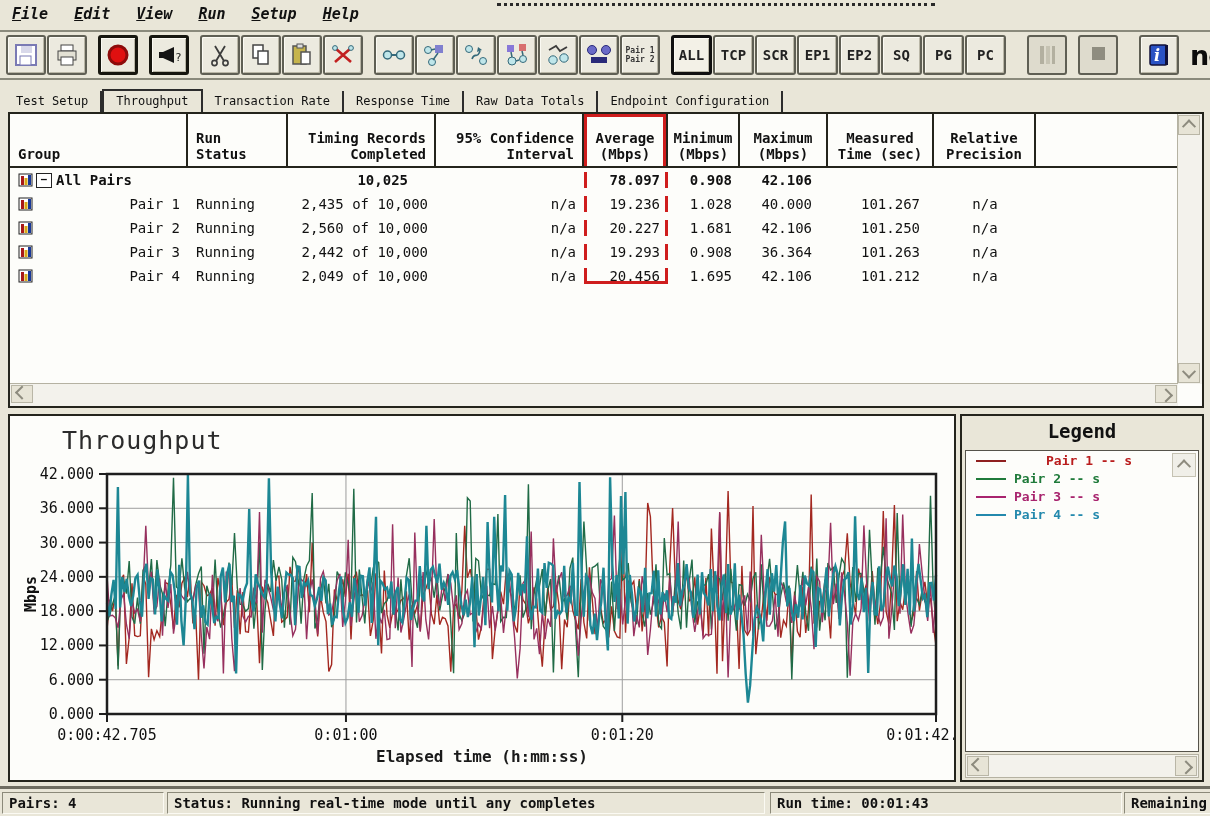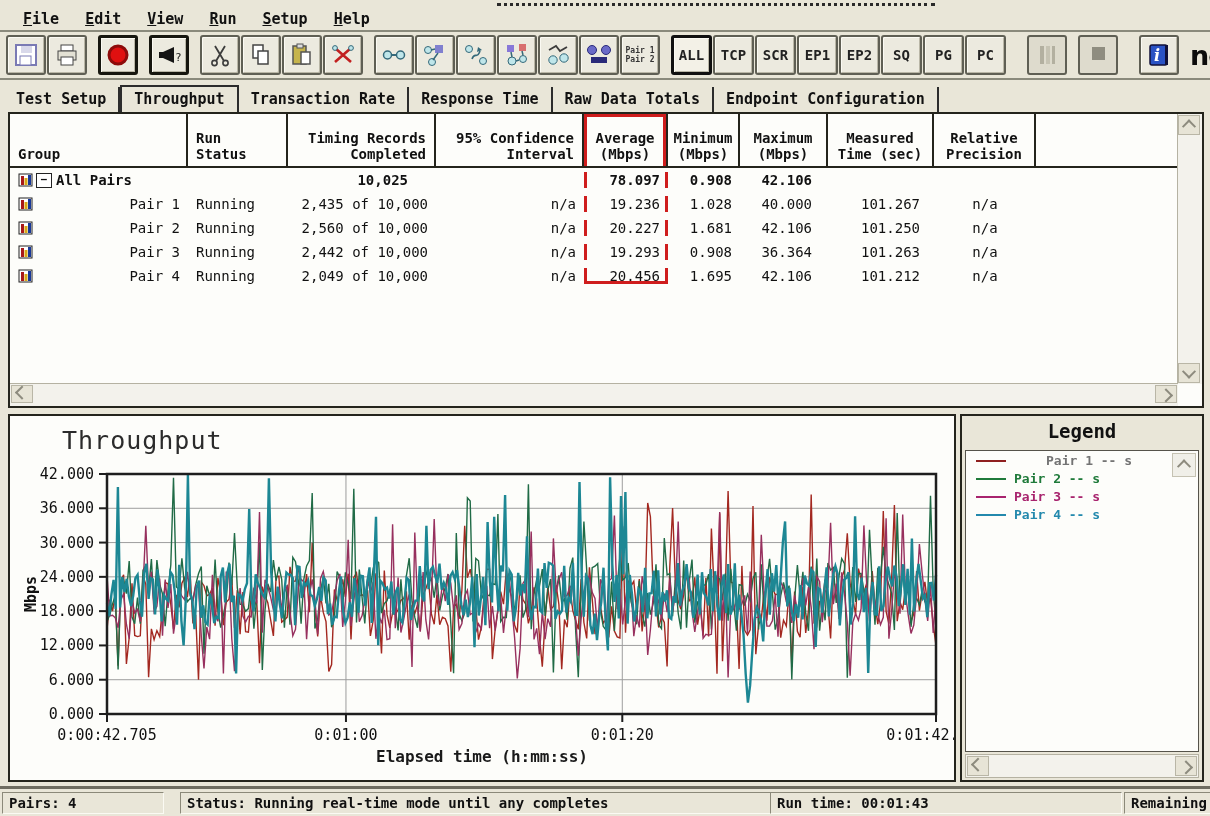--- a/index.html
+++ b/index.html
@@ -3,42 +3,42 @@
 <meta charset="utf-8">
 <style>
   html,body{margin:0;padding:0;}
   body{
     position:relative;width:1210px;height:816px;overflow:hidden;
     background:#e9e6d8;
     font-family:"DejaVu Sans Mono",monospace;
     color:#111;
   }
   
-  .menubar{position:absolute;left:0;top:0;width:100%;height:28px;display:flex;align-items:flex-end;gap:26px;padding-left:23px;box-sizing:border-box;}
+  .menubar{position:absolute;left:0;top:0;width:100%;height:28px;display:flex;align-items:center;gap:26px;padding-left:12px;box-sizing:border-box;font-style:italic;}
   .menu-item{display:inline-block;font-size:15px;font-weight:bold;cursor:default;}
   .menu-item::first-letter{text-decoration:underline;}
   .top-dots{position:absolute;left:497px;top:3px;width:438px;height:0;border-top:3px dotted #2a2a2a;}
   
   .toolbar{position:absolute;left:0;top:30px;width:100%;height:50px;display:flex;align-items:center;padding-left:6px;box-sizing:border-box;border-top:2px solid #8a8a7c;border-bottom:2px solid #8a8a7c;background:#e9e6d8;}
   .tbtn{
     width:40px;height:40px;margin-right:1px;display:inline-flex;align-items:center;justify-content:center;
     background:#eceadf;border:2px solid #5f5f54;border-radius:3px;box-sizing:border-box;
     box-shadow:inset 1px 1px 0 #fbfaf3,inset -1px -1px 0 #b9b6a6;cursor:pointer;flex:none;
   }
   .tbtn.dark{border:3px solid #16160f;}
   .tbtn.disabled{background:#dedbcd;box-shadow:none;cursor:default;}
   .tgap{width:10px;flex:none;}
   .txt-btn{width:41px;height:40px;font-size:14px;font-weight:bold;color:#222;font-family:"DejaVu Sans Mono",monospace;}
   .txt-btn.pressed{background:#f3f1e7;border:3px solid #101010;}
   .pairpages{font-size:8px;line-height:9px;text-align:left;font-weight:bold;color:#333;}
   .brand{display:inline-flex;align-items:center;gap:4px;margin-left:6px;overflow:hidden;white-space:nowrap;}
   .brand .nettxt{font-size:27px;font-weight:bold;color:#0c0c0c;font-family:"DejaVu Sans",sans-serif;letter-spacing:-1px;}
   
   .tabrow{position:absolute;left:0;top:86px;height:26px;display:flex;align-items:flex-end;padding-left:4px;}
-  .tab{font-size:15px;font-weight:bold;padding:3px 12px 4px 12px;border-right:2px solid #2c2c2c;cursor:pointer;white-space:nowrap;}
+  .tab{font-size:12px;font-weight:normal;padding:3px 12px 4px 12px;border-right:2px solid #2c2c2c;cursor:pointer;white-space:nowrap;}
   .tab:last-child{border-right:2px solid #2c2c2c;}
   .tab.active{border:2px solid #2c2c2c;border-bottom:none;background:#e9e6d8;position:relative;top:2px;padding-bottom:6px;}
   
   .table-panel{position:absolute;left:8px;top:112px;width:1196px;height:296px;background:#fdfdfa;border:2px solid #24241c;box-sizing:border-box;}
   .tscroll-v{position:absolute;top:0;right:0;width:24px;bottom:22px;background:#f3f2ec;border-left:1px solid #b5b2a2;}
   .tscroll-h{position:absolute;left:0;right:24px;bottom:0;height:22px;background:#f3f2ec;border-top:1px solid #b5b2a2;}
   .sbtn{position:absolute;width:22px;height:20px;background:#e7e4d6;border:1px solid #b9b6a6;display:flex;align-items:center;justify-content:center;cursor:pointer;box-sizing:border-box;}
   .chev{width:8px;height:8px;border-left:2px solid #8d8b7e;border-top:2px solid #8d8b7e;}
   .chev.up{transform:rotate(45deg) translate(1px,1px);}
   .chev.down{transform:rotate(225deg) translate(1px,1px);}
@@ -449,21 +449,21 @@
       <line x1="926" y1="298" x2="926" y2="306" stroke="#1e1e1e" stroke-width="2"></line>
       <text x="926" y="324" text-anchor="middle" font-size="15" font-family="DejaVu Sans Mono,monospace" fill="#111">0:01:42.705</text>
       <text x="26" y="178" font-size="15" font-weight="bold" font-family="DejaVu Sans Mono,monospace" fill="#111" text-anchor="middle" transform="rotate(-90 26 178)">Mbps</text>
     </svg>
   <div class="chart-xlabel">Elapsed time (h:mm:ss)</div>
 </div>
 
 <div class="legend-panel">
   <div class="legend-title">Legend</div>
   <div class="legend-list">
-    <div class="legend-item" style="color: #737373; gap: 40px;">
+    <div class="legend-item" style="color: #b91c1c; gap: 40px;">
         <span class="sw" style="background: rgb(143, 31, 31);"></span>
         <span>Pair 1 -- s</span>
       </div>
     <div class="legend-item" style="color: rgb(31, 122, 58);">
         <span class="sw" style="background: rgb(31, 122, 58);"></span>
         <span>Pair 2 -- s</span>
       </div>
     <div class="legend-item" style="color: rgb(168, 36, 110);">
         <span class="sw" style="background: rgb(168, 36, 110);"></span>
         <span>Pair 3 -- s</span>
@@ -481,16 +481,16 @@
         <span class="chev left"></span>
       </div>
     <div class="sbtn" style="right:1px;top:1px;height:20px;">
         <span class="chev right"></span>
       </div>
   </div>
 </div>
 
 <div class="statusbar">
   <div class="seg" style="left:2px;width:162px;">Pairs: 4</div>
-  <div class="seg" style="left:180px;width:598px;">Status: Running real-time mode until any completes</div>
+  <div class="seg" style="left:167px;width:598px;">Status: Running real-time mode until any completes</div>
   <div class="seg" style="left:770px;width:352px;">Run time: 00:01:43</div>
   <div class="seg" style="left:1124px;width:300px;">Remaining (est): 00:04:54</div>
 </div>
 
 </body></html>

